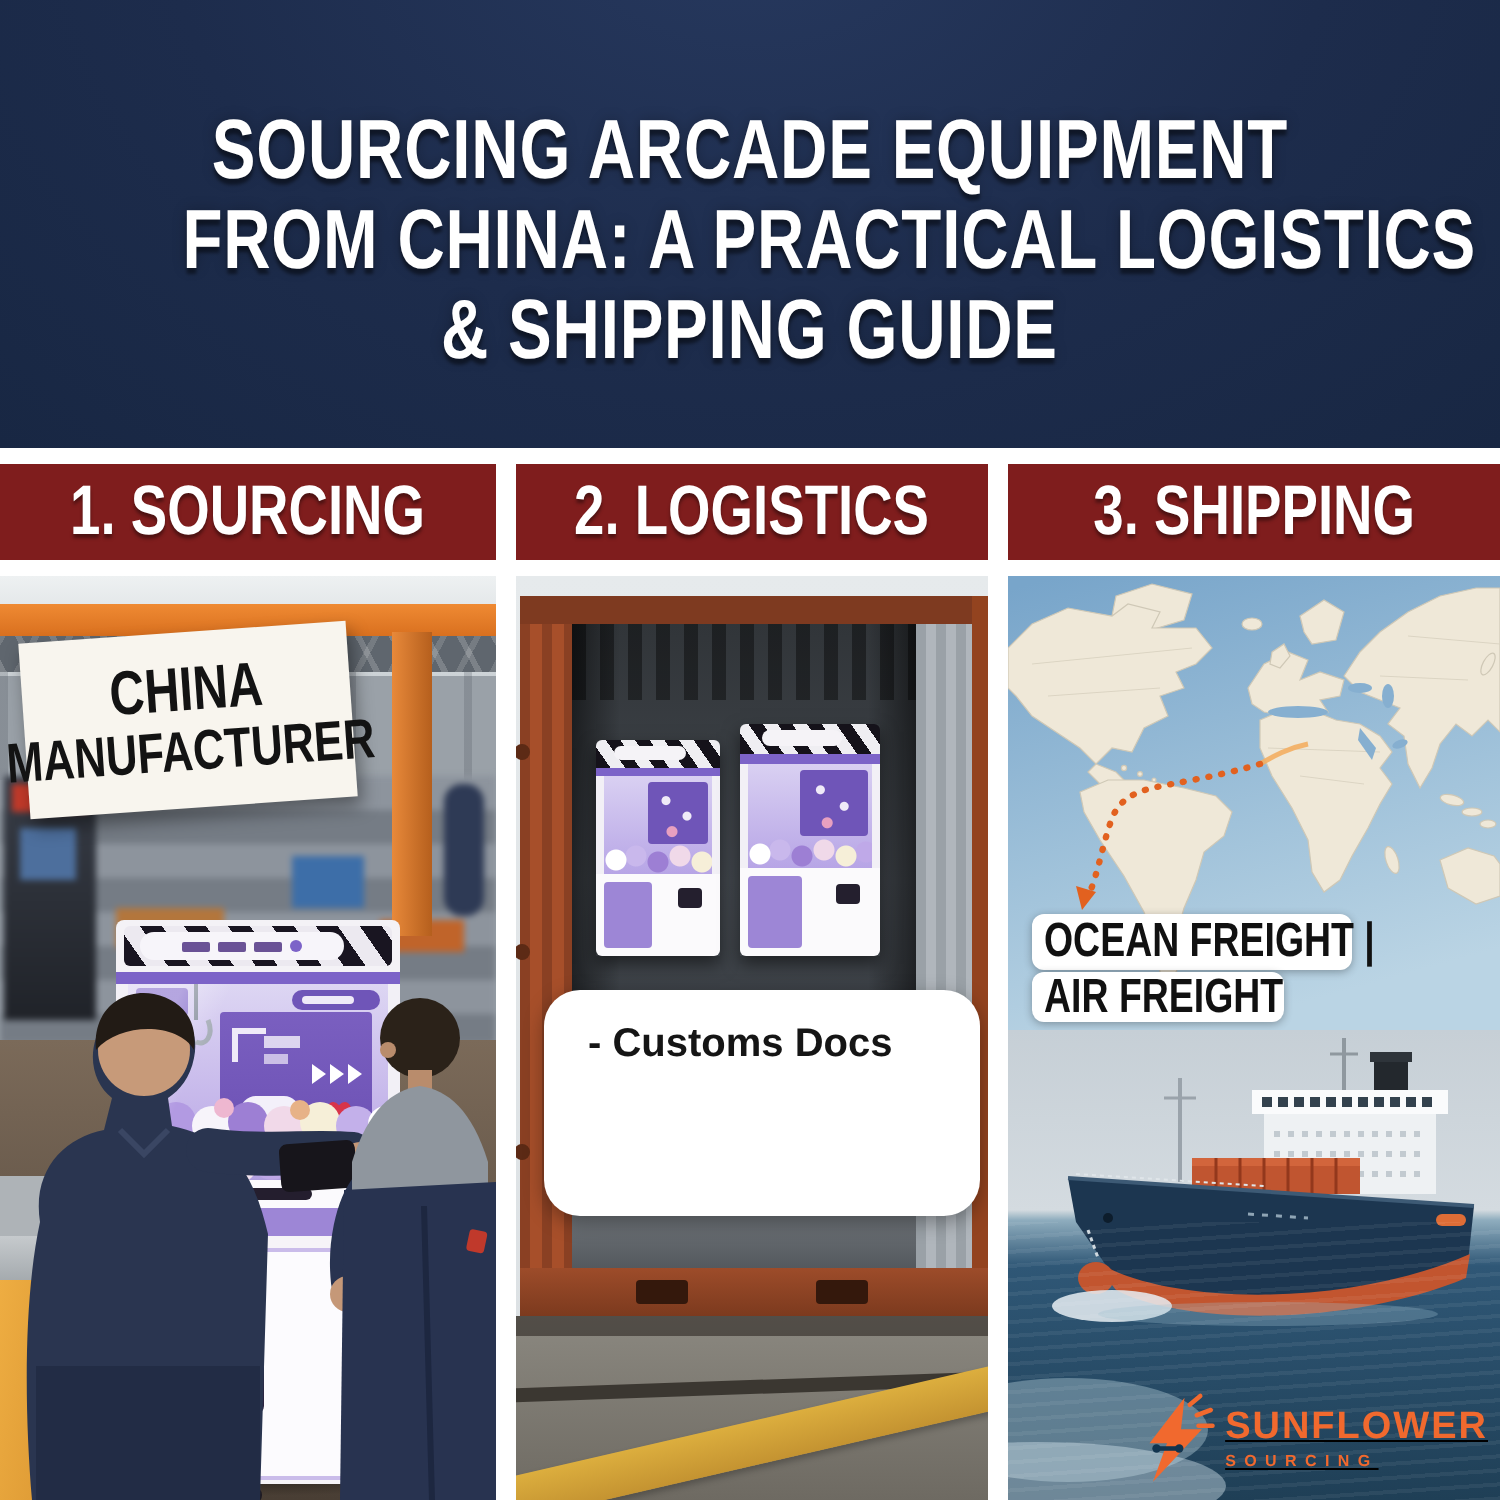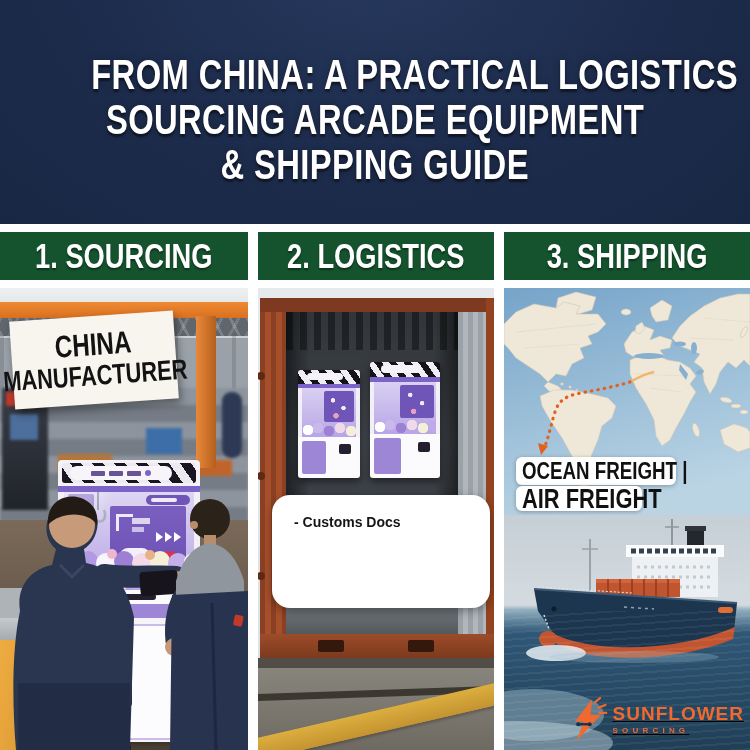--- a/index.html
+++ b/index.html
@@ -10,21 +10,21 @@
 
   
   .hdr{position:absolute;left:0;top:0;width:750px;height:224px;
        background:radial-gradient(ellipse at 50% -20%,#27395f 0%,#1d2c4c 55%,#182743 100%);}
   .hdr-title{position:absolute;left:0;top:52px;width:750px;text-align:center;color:#fff;
        font-weight:bold;font-size:42px;line-height:45px;letter-spacing:.5px;
        text-shadow:0 3px 2px rgba(0,0,0,.45),0 0 8px rgba(0,0,0,.25);}
   .hdr-title .tline{display:block;}
 
   
-  .step{position:absolute;top:232px;height:48px;background:#14532d;color:#fff;
+  .step{position:absolute;top:232px;height:48px;background:#7f1d1d;color:#fff;
         display:flex;align-items:center;justify-content:center;font-weight:bold;font-size:35px;
         text-shadow:0 2px 2px rgba(0,0,0,.4);}
   .step1{left:0;width:248px;}
   .step2{left:258px;width:236px;text-align:center;}
   .step3{left:504px;width:246px;}
 
   
   .panel{position:absolute;top:288px;height:462px;overflow:hidden;background:#9aa1a8;}
   .p1{left:0;width:248px;}
   .p2{left:258px;width:236px;}
@@ -161,47 +161,47 @@
        radial-gradient(circle at 27px 12px,#9d7fd4 5px,transparent 5.5px),
        radial-gradient(circle at 38px 9px,#f0d9e9 5px,transparent 5.5px),
        radial-gradient(circle at 49px 12px,#f6efd8 5px,transparent 5.5px),
        radial-gradient(circle at 59px 10px,#bfa9e8 5px,transparent 5.5px);}
   .mm-base{position:relative;height:38%;background:#fbfafc;border-radius:0 0 3px 3px;}
   .mm-door{position:absolute;left:4px;top:10%;bottom:10%;width:38%;background:#9d86d6;border-radius:2px;}
   .mm-screen{position:absolute;right:14%;top:18%;width:12px;height:10px;background:#241f2e;border-radius:2px;}
 
   .card{position:absolute;left:14px;top:207px;width:218px;height:113px;background:#fff;border-radius:18px;
      box-shadow:0 3px 10px rgba(0,0,0,.35);padding:13px 0 0 22px;box-sizing:border-box;}
-  .card-line{font-size:14px;font-weight:bold;color:#151515;line-height:29px;}
+  .card-line{font-size:20px;font-weight:bold;color:#151515;line-height:29px;}
 
   
   .map{position:absolute;left:0;top:0;width:232px;height:227px;border-radius:27px;}
   .freight-label{position:absolute;left:12px;background:#fff;border-radius:6px;
      box-shadow:0 1px 4px rgba(0,0,0,.3);color:#111;font-weight:800;overflow:visible;}
   .fl1{top:169px;height:28px;width:154px;font-size:24px;line-height:28px;padding-left:6px;}
-  .fl2{top:198px;height:25px;width:120px;font-size:28px;line-height:25px;padding-left:6px;}
+  .fl2{top:198px;height:25px;width:120px;font-size:24px;line-height:25px;padding-left:6px;}
   .sea-scene{position:absolute;left:0;top:227px;width:246px;height:235px;
      background:linear-gradient(180deg,#c6cfd6 0,#d4dbe0 90px,#8fadbe 95px,#2f5776 118px,#1f3f56 235px);}
   .sea-scene::after{content:"";position:absolute;left:0;top:96px;right:0;bottom:0;
      background:repeating-linear-gradient(176deg,rgba(255,255,255,.06) 0 2px,transparent 2px 7px);}
   .ship-svg{position:absolute;left:0;top:0;}
   .brand{position:absolute;right:6px;bottom:6px;display:flex;align-items:center;gap:5px;z-index:5;text-decoration:underline;}
   .brand-text{display:flex;flex-direction:column;align-items:flex-start;}
   .brand-name{font-size:19px;font-weight:bold;color:#f1692e;letter-spacing:1px;line-height:20px;}
   .brand-sub{font-size:8px;font-weight:bold;color:#f1692e;letter-spacing:4.2px;margin-top:2px;}
 </style>
 </head>
 <body>
 
 <div class="poster">
 
   <div class="hdr">
     <div class="hdr-title">
+      <span class="tline"><span class="cond">SOURCING ARCADE EQUIPMENT</span></span>
       <span class="tline"><span class="cond">FROM CHINA: A PRACTICAL LOGISTICS</span></span>
-      <span class="tline"><span class="cond">SOURCING ARCADE EQUIPMENT</span></span>
       <span class="tline"><span class="cond">&amp; SHIPPING GUIDE</span></span>
     </div>
   </div>
 
   <div class="step step1">
     <span class="cond">1. SOURCING</span>
   </div>
   <div class="step step2">
     <span class="cond">2. LOGISTICS</span>
   </div>

